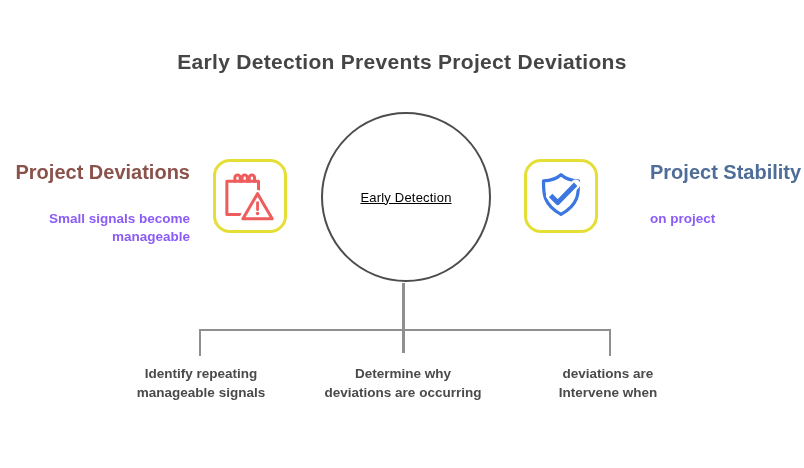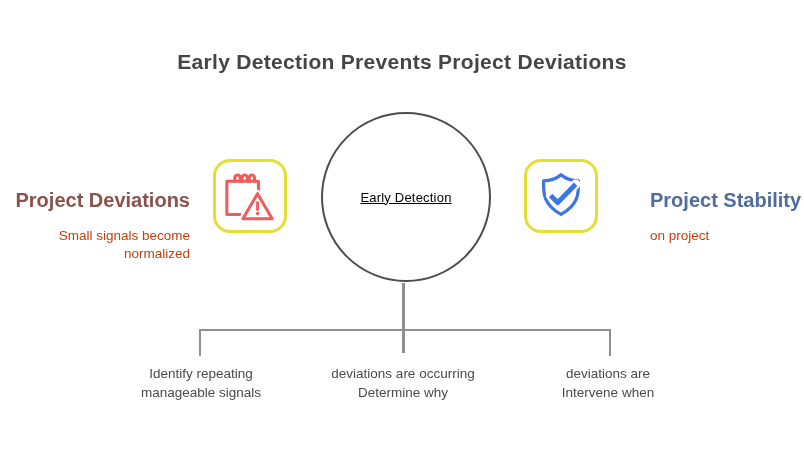--- a/index.html
+++ b/index.html
@@ -7,24 +7,24 @@
     position:relative;width:804px;height:468px;background:#ffffff;overflow:hidden;
     font-family:"Liberation Sans","DejaVu Sans",sans-serif;
   }
   .title{
     position:absolute;top:50px;left:0;width:804px;text-align:center;
     font-size:21px;font-weight:700;color:#454545;letter-spacing:.3px;
   }
   
   .left-text{position:absolute;left:10px;top:161px;width:180px;text-align:right;}
   .right-text{position:absolute;left:650px;top:161px;width:180px;text-align:left;}
-  .group-heading{font-size:20px;font-weight:700;line-height:23px;white-space:nowrap;margin-top:28px;}
+  .group-heading{font-size:20px;font-weight:700;line-height:23px;white-space:nowrap;}
   .left-text .group-heading{color:#8a524b;}
   .right-text .group-heading{color:#4f6d99;}
-  .group-sub{margin-top:15px;font-size:13.5px;line-height:17.5px;color:#c2410c;font-weight:400;}
+  .group-sub{margin-top:26px;font-size:13.5px;line-height:17.5px;color:#8b5cf6;font-weight:700;}
   .icon-box{
     position:absolute;top:159px;width:74px;height:74px;box-sizing:border-box;
     border:3px solid #e5de35;border-radius:17px;background:#ffffff;
     display:flex;align-items:center;justify-content:center;
   }
   .icon-box.left{left:213px;}
   .icon-box.right{left:524px;}
   
   .circle{
     position:absolute;left:321px;top:112px;width:170px;height:170px;
@@ -39,35 +39,35 @@
   .drop-left{left:199px;top:331px;width:2px;height:25px;}
   .drop-right{left:609px;top:331px;width:2px;height:25px;}
   
   .branch{
     position:absolute;top:364px;width:180px;text-align:center;
     font-size:13.5px;line-height:19px;color:#4a4a4a;font-weight:500;
   }
   .branch-1{left:111px;}
   .branch-2{left:313px;}
   .branch-3{left:518px;}
-  .branch div{display:block;}
+  .branch div{display:block;font-weight:bold;}
   svg{display:block;}
 </style>
 </head>
 <body>
 
 <div class="stage">
 
   <div class="title">Early Detection Prevents Project Deviations</div>
 
   <div class="left-text">
     <div class="group-heading">Project Deviations</div>
     <div class="group-sub">
       <div>Small signals become</div>
-      <div>normalized</div>
+      <div>manageable</div>
     </div>
   </div>
 
   <div class="icon-box left">
     <span>
       <svg width="68" height="68" viewBox="0 0 72 72">
         <g fill="none" stroke="#ef5c5c" stroke-width="3.2" stroke-linecap="round" stroke-linejoin="round">
           <path d="M45 30 V20.5 H11.5 V55.5 H26"></path>
           <path d="M20 20.5 v-4 a2.8 2.8 0 0 1 5.6 0 v4"></path>
           <path d="M27.6 20.5 v-4 a2.8 2.8 0 0 1 5.6 0 v4"></path>
@@ -105,21 +105,21 @@
   <div class="line stem"></div>
   <div class="line hline"></div>
   <div class="line drop-left"></div>
   <div class="line drop-right"></div>
 
   <div class="branch branch-1">
     <div>Identify repeating</div>
     <div>manageable signals</div>
   </div>
   <div class="branch branch-2">
+    <div>Determine why</div>
     <div>deviations are occurring</div>
-    <div>Determine why</div>
   </div>
   <div class="branch branch-3">
     <div>deviations are</div>
     <div>Intervene when</div>
   </div>
 
 </div>
 
 </body></html>

